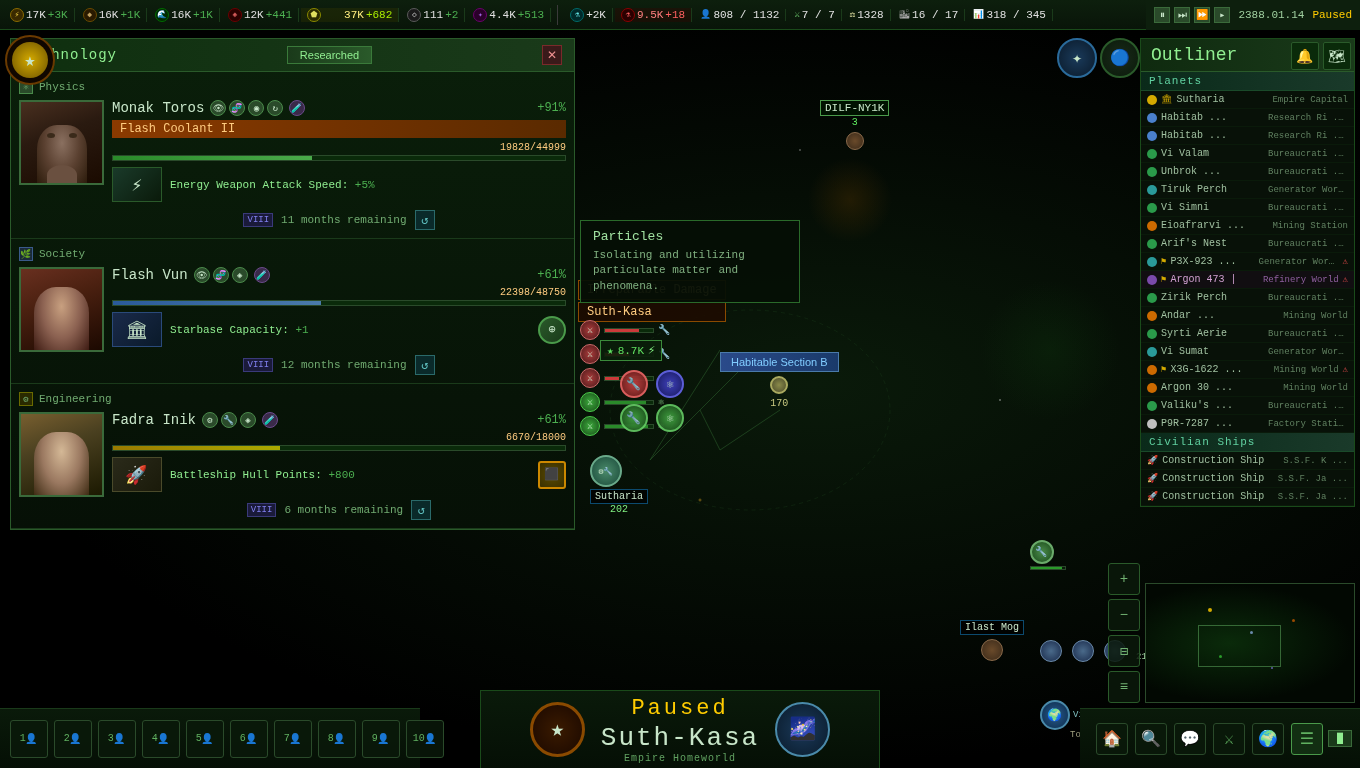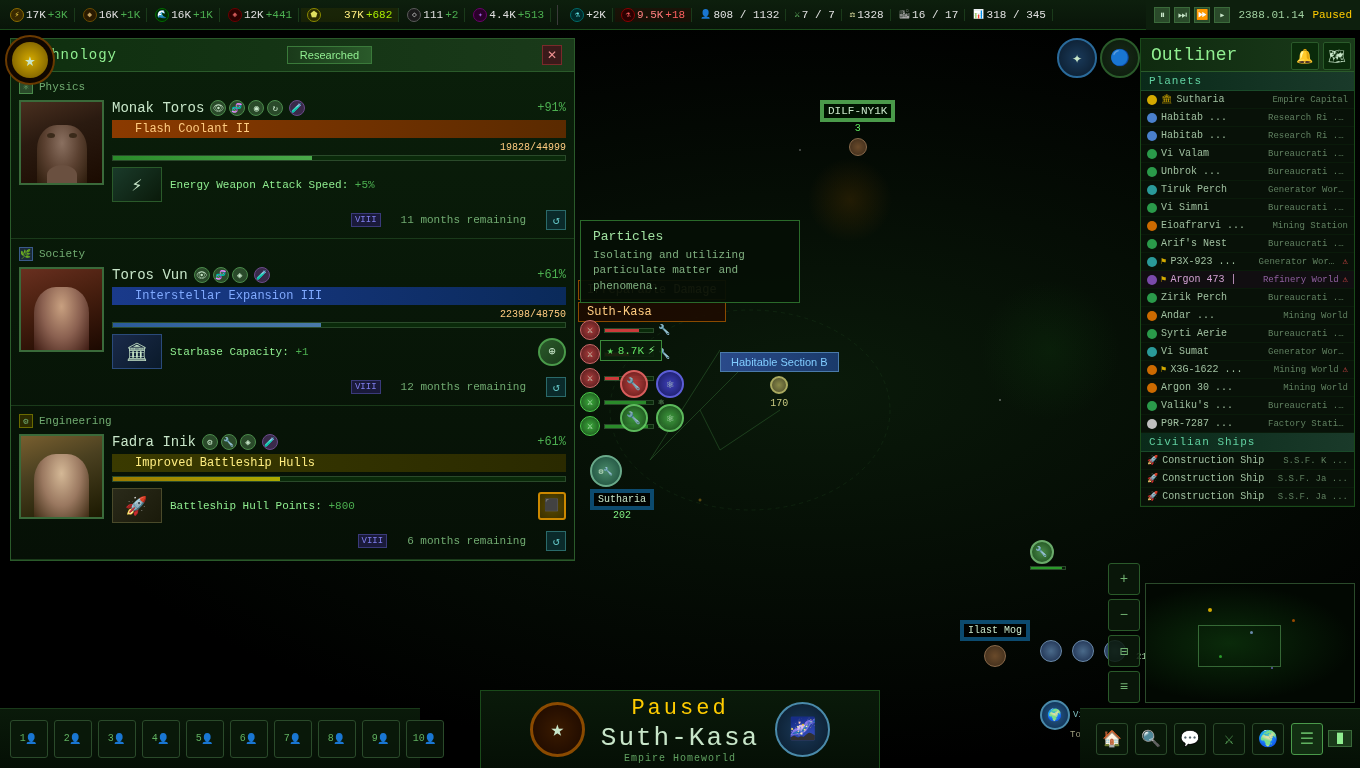--- a/index.html
+++ b/index.html
@@ -191,21 +191,21 @@
       border-radius: 50%;
       background: #2a4a2a;
       border: 1px solid #4a8a4a;
       display: flex; align-items: center; justify-content: center;
       font-size: 9px;
     }
     .flask-icon { background: #3a2a4a; border-color: #6a4a8a; }
     .bonus-pct { color: #4caf50; font-size: 12px; margin-left: auto; }
     .tech-name-bar {
       background: linear-gradient(90deg, #8b3a00, #5a2a00);
-      padding: 2px 23px;
+      padding: 2px 8px;
       font-size: 12px;
       color: #ffcc80;
       margin-bottom: 4px;
     }
     .tech-name-bar.society { background: linear-gradient(90deg, #1a3a8b, #0a2a5a); color: #80aaff; }
     .tech-name-bar.engineering { background: linear-gradient(90deg, #3a3a00, #2a2a00); color: #ffee80; }
     .tech-progress-bar {
       height: 6px;
       background: #0a2a0a;
       border: 1px solid #2a4a2a;
@@ -226,22 +226,22 @@
       background: linear-gradient(135deg, #1a3a2a, #0a1a0a);
       border: 1px solid #2a5a2a;
       display: flex; align-items: center; justify-content: center;
       font-size: 18px;
     }
     .tech-effect-text { font-size: 11px; color: #90ee90; }
     .tech-effect-val { color: #4caf50; }
     .time-row {
       display: flex;
       align-items: center;
-      justify-content: flex-end;
-      gap: 20px;
+      justify-content: center;
+      gap: 8px;
       font-size: 11px;
       color: #70aa70;
       margin-top: 4px;
     }
     .level-badge {
       background: #1a1a3a;
       border: 1px solid #3a3a7a;
       color: #8080ee;
       font-size: 9px;
       padding: 1px 3px;
@@ -320,21 +320,21 @@
     .system-name { font-size: 26px; color: #c8e6c9; letter-spacing: 2px; }
     .system-subtitle { font-size: 10px; color: #60a060; letter-spacing: 1px; }
 
     
     .map-element {
       position: absolute;
       z-index: 10;
     }
     .label-text {
       background: rgba(0,0,0,0.7);
-      border: 4px solid #0c4a6e;
+      border: 1px solid #0c4a6e;
       padding: 1px 4px;
       font-size: 10px;
       color: #c8e6c9;
       white-space: nowrap;
     }
     .combat-label {
       background: rgba(30,10,0,0.85);
       border: 1px solid #8a4a00;
       padding: 2px 8px;
       font-size: 12px;
@@ -648,30 +648,29 @@
       <span>Society</span>
     </div>
     <div class="card-main">
       <div class="scientist-portrait" style="background:linear-gradient(160deg,#3a2020 0%,#1a1010 40%,#0a0000 100%);">
         <div style="width:85px;height:85px;background:linear-gradient(160deg,#6a3020 0%,#4a2010 40%,#1a0800 100%);display:flex;align-items:flex-end;justify-content:center;">
           <div style="width:55px;height:65px;background:radial-gradient(ellipse at 50% 30%,#c8a080 0%,#8a6050 50%,#3a1810 100%);border-radius:40% 40% 0 0;"></div>
         </div>
       </div>
       <div class="card-info">
         <div class="scientist-name-row">
-          <span class="scientist-name">Toros Vun</span>
+          <span class="scientist-name">Flash Vun</span>
           <div class="trait-icons">
             <div class="trait-icon">👁</div>
             <div class="trait-icon">🧬</div>
             <div class="trait-icon">◈</div>
           </div>
           <div class="flask-icon trait-icon">🧪</div>
           <span class="bonus-pct">+61%</span>
         </div>
-        <div class="tech-name-bar society">Interstellar Expansion III</div>
         <div style="display:flex;justify-content:flex-end;margin-bottom:2px;">
           <span style="font-size:10px;color:#ffcc80;">22398/48750</span>
         </div>
         <div class="tech-progress-bar">
           <div class="tech-progress-fill" style="width:46%;background:linear-gradient(90deg,#2a5a9a,#4a7aaa);"></div>
         </div>
         <div class="tech-effect">
           <div class="tech-effect-img" style="background:linear-gradient(135deg,#1a2a4a,#0a1a2a);border-color:#2a4a7a;">🏛</div>
           <span class="tech-effect-text">
             <span>Starbase Capacity:</span>
@@ -703,21 +702,23 @@
         <div class="scientist-name-row">
           <span class="scientist-name">Fadra Inik</span>
           <div class="trait-icons">
             <div class="trait-icon">⚙</div>
             <div class="trait-icon">🔧</div>
             <div class="trait-icon">◈</div>
           </div>
           <div class="flask-icon trait-icon">🧪</div>
           <span class="bonus-pct">+61%</span>
         </div>
-        <div class="tech-name-bar engineering">Improved Battleship Hulls</div>
+        <div style="display:flex;justify-content:flex-end;margin-bottom:2px;">
+          <span style="font-size:10px;color:#ffcc80;">6670/18000</span>
+        </div>
         <div class="tech-progress-bar">
           <div class="tech-progress-fill" style="width:37%;background:linear-gradient(90deg,#9a7a00,#aaaa00);"></div>
         </div>
         <div class="tech-effect">
           <div class="tech-effect-img" style="background:linear-gradient(135deg,#2a2a1a,#1a1a0a);border-color:#4a4a2a;">🚀</div>
           <span class="tech-effect-text">
             <span>Battleship Hull Points:</span>
             <span class="tech-effect-val">+800</span>
           </span>
           <div style="width:28px;height:28px;background:radial-gradient(#5a4a00,#3a3000);border:2px solid #cc8800;border-radius:3px;display:flex;align-items:center;justify-content:center;font-size:12px;margin-left:auto;">⬛</div>

